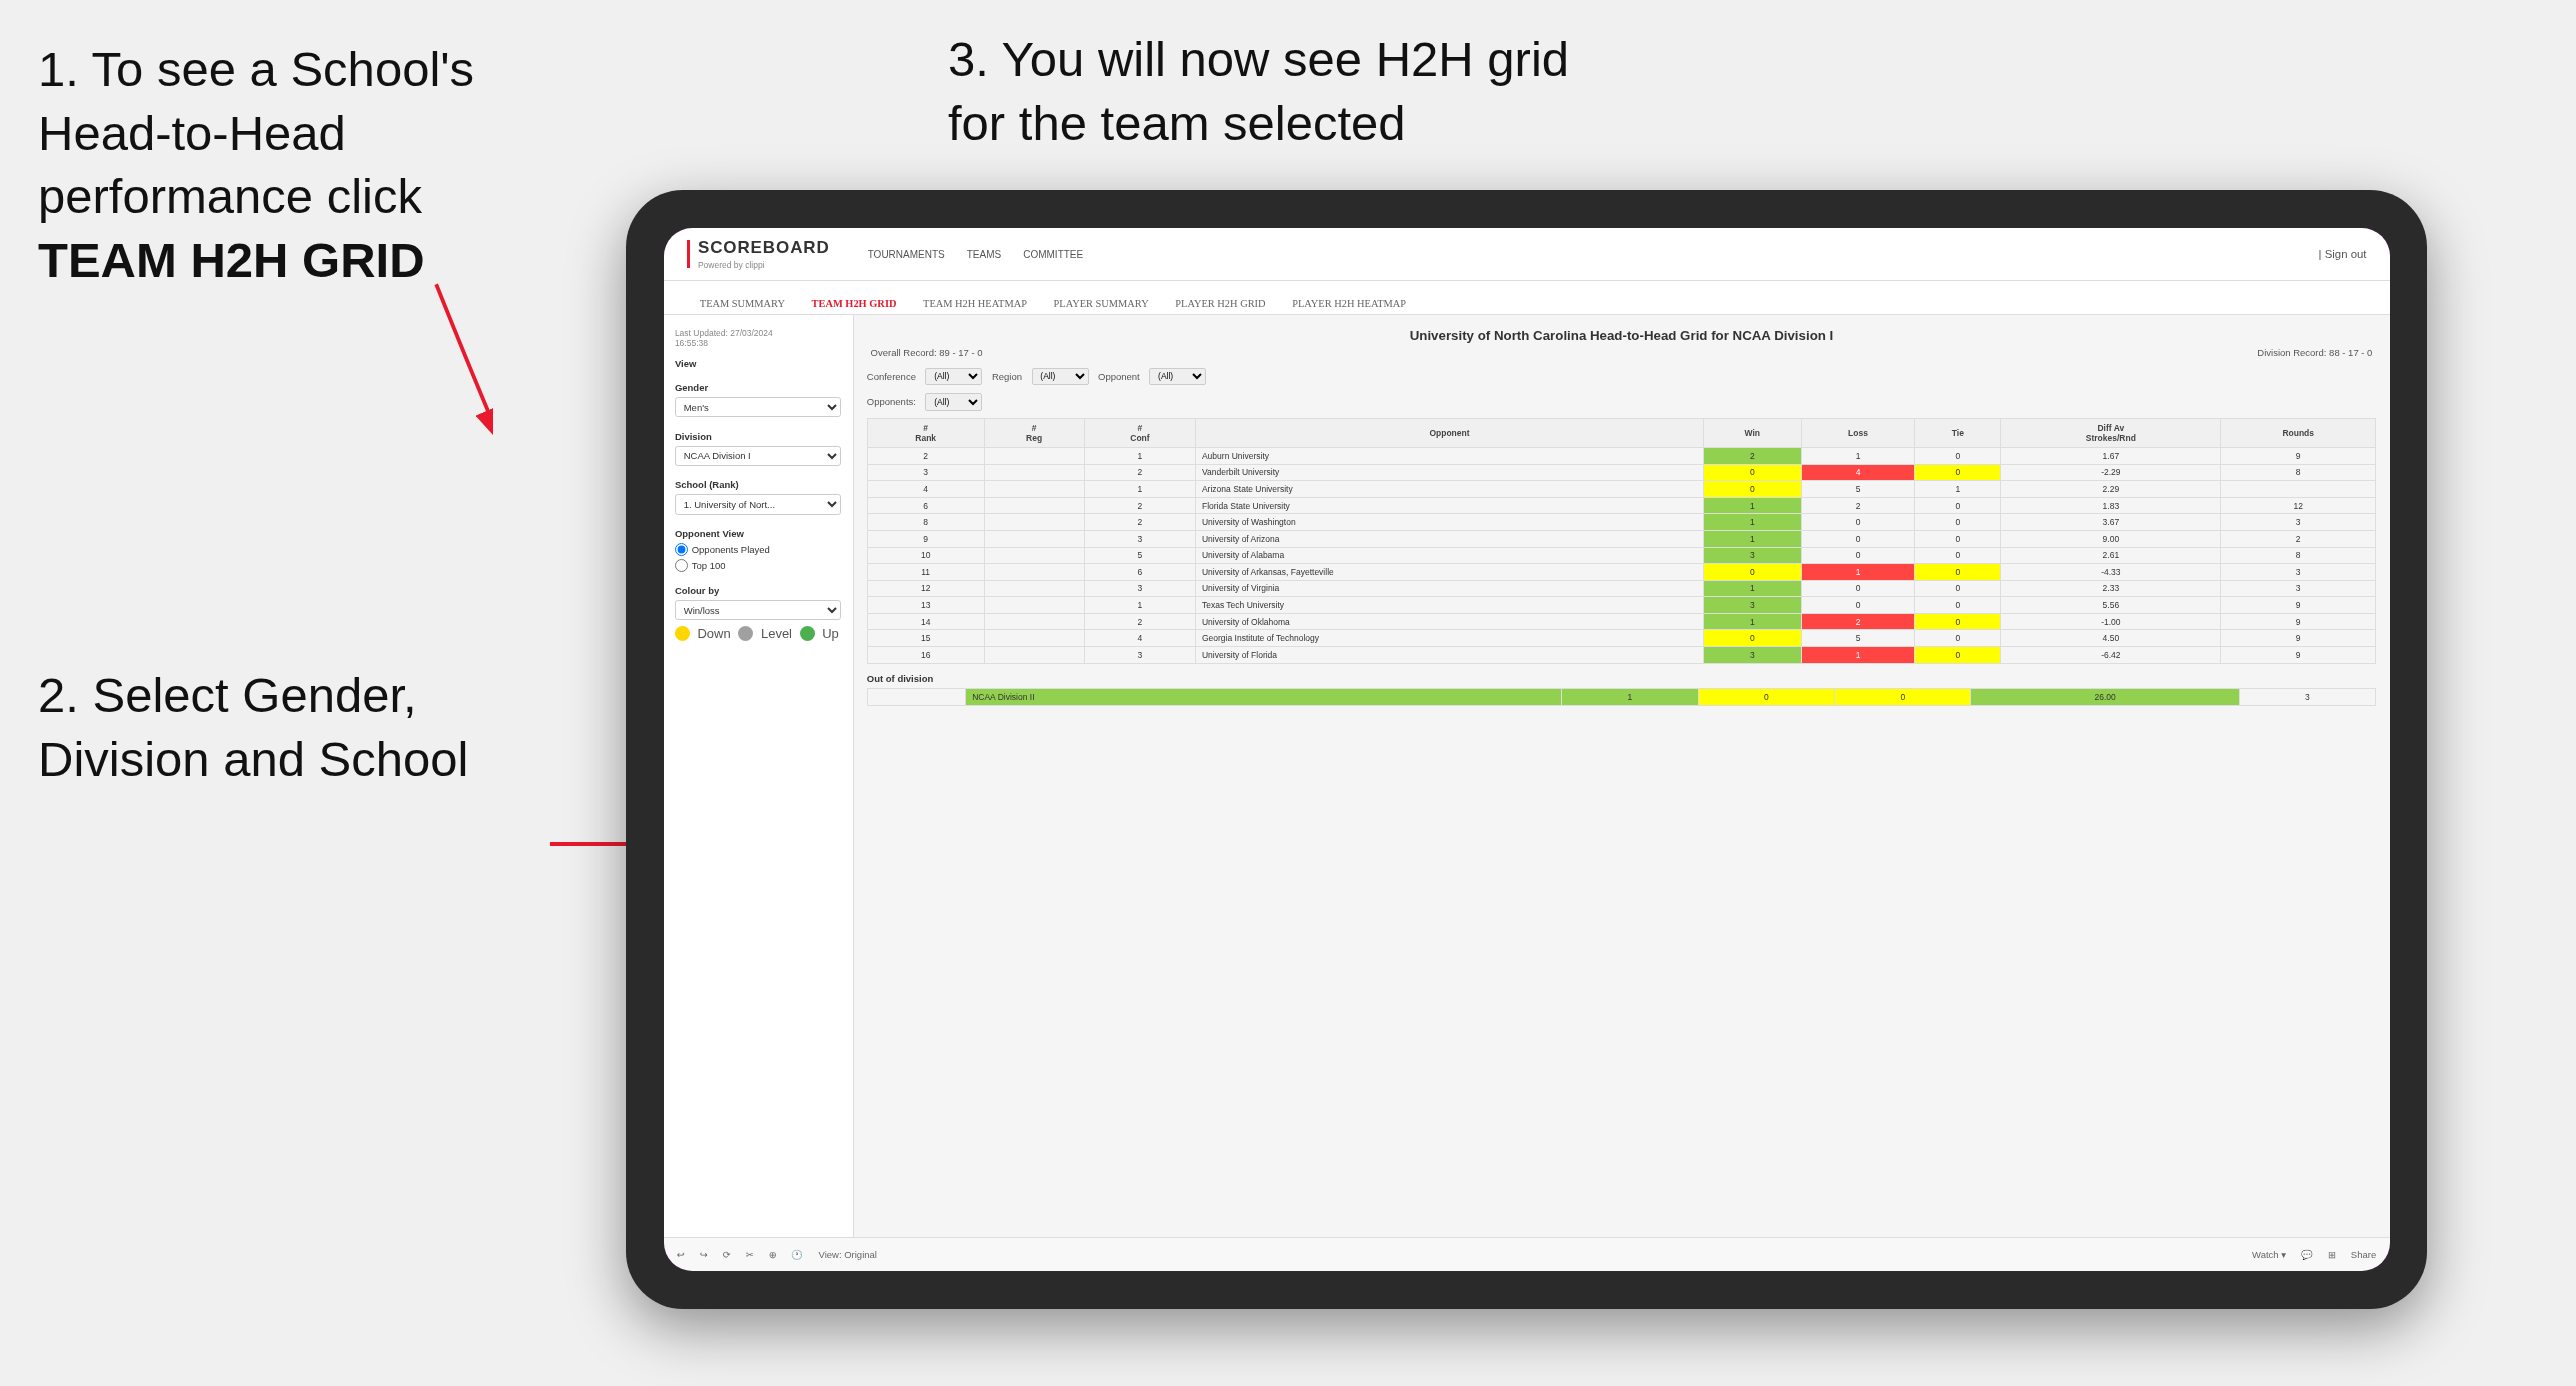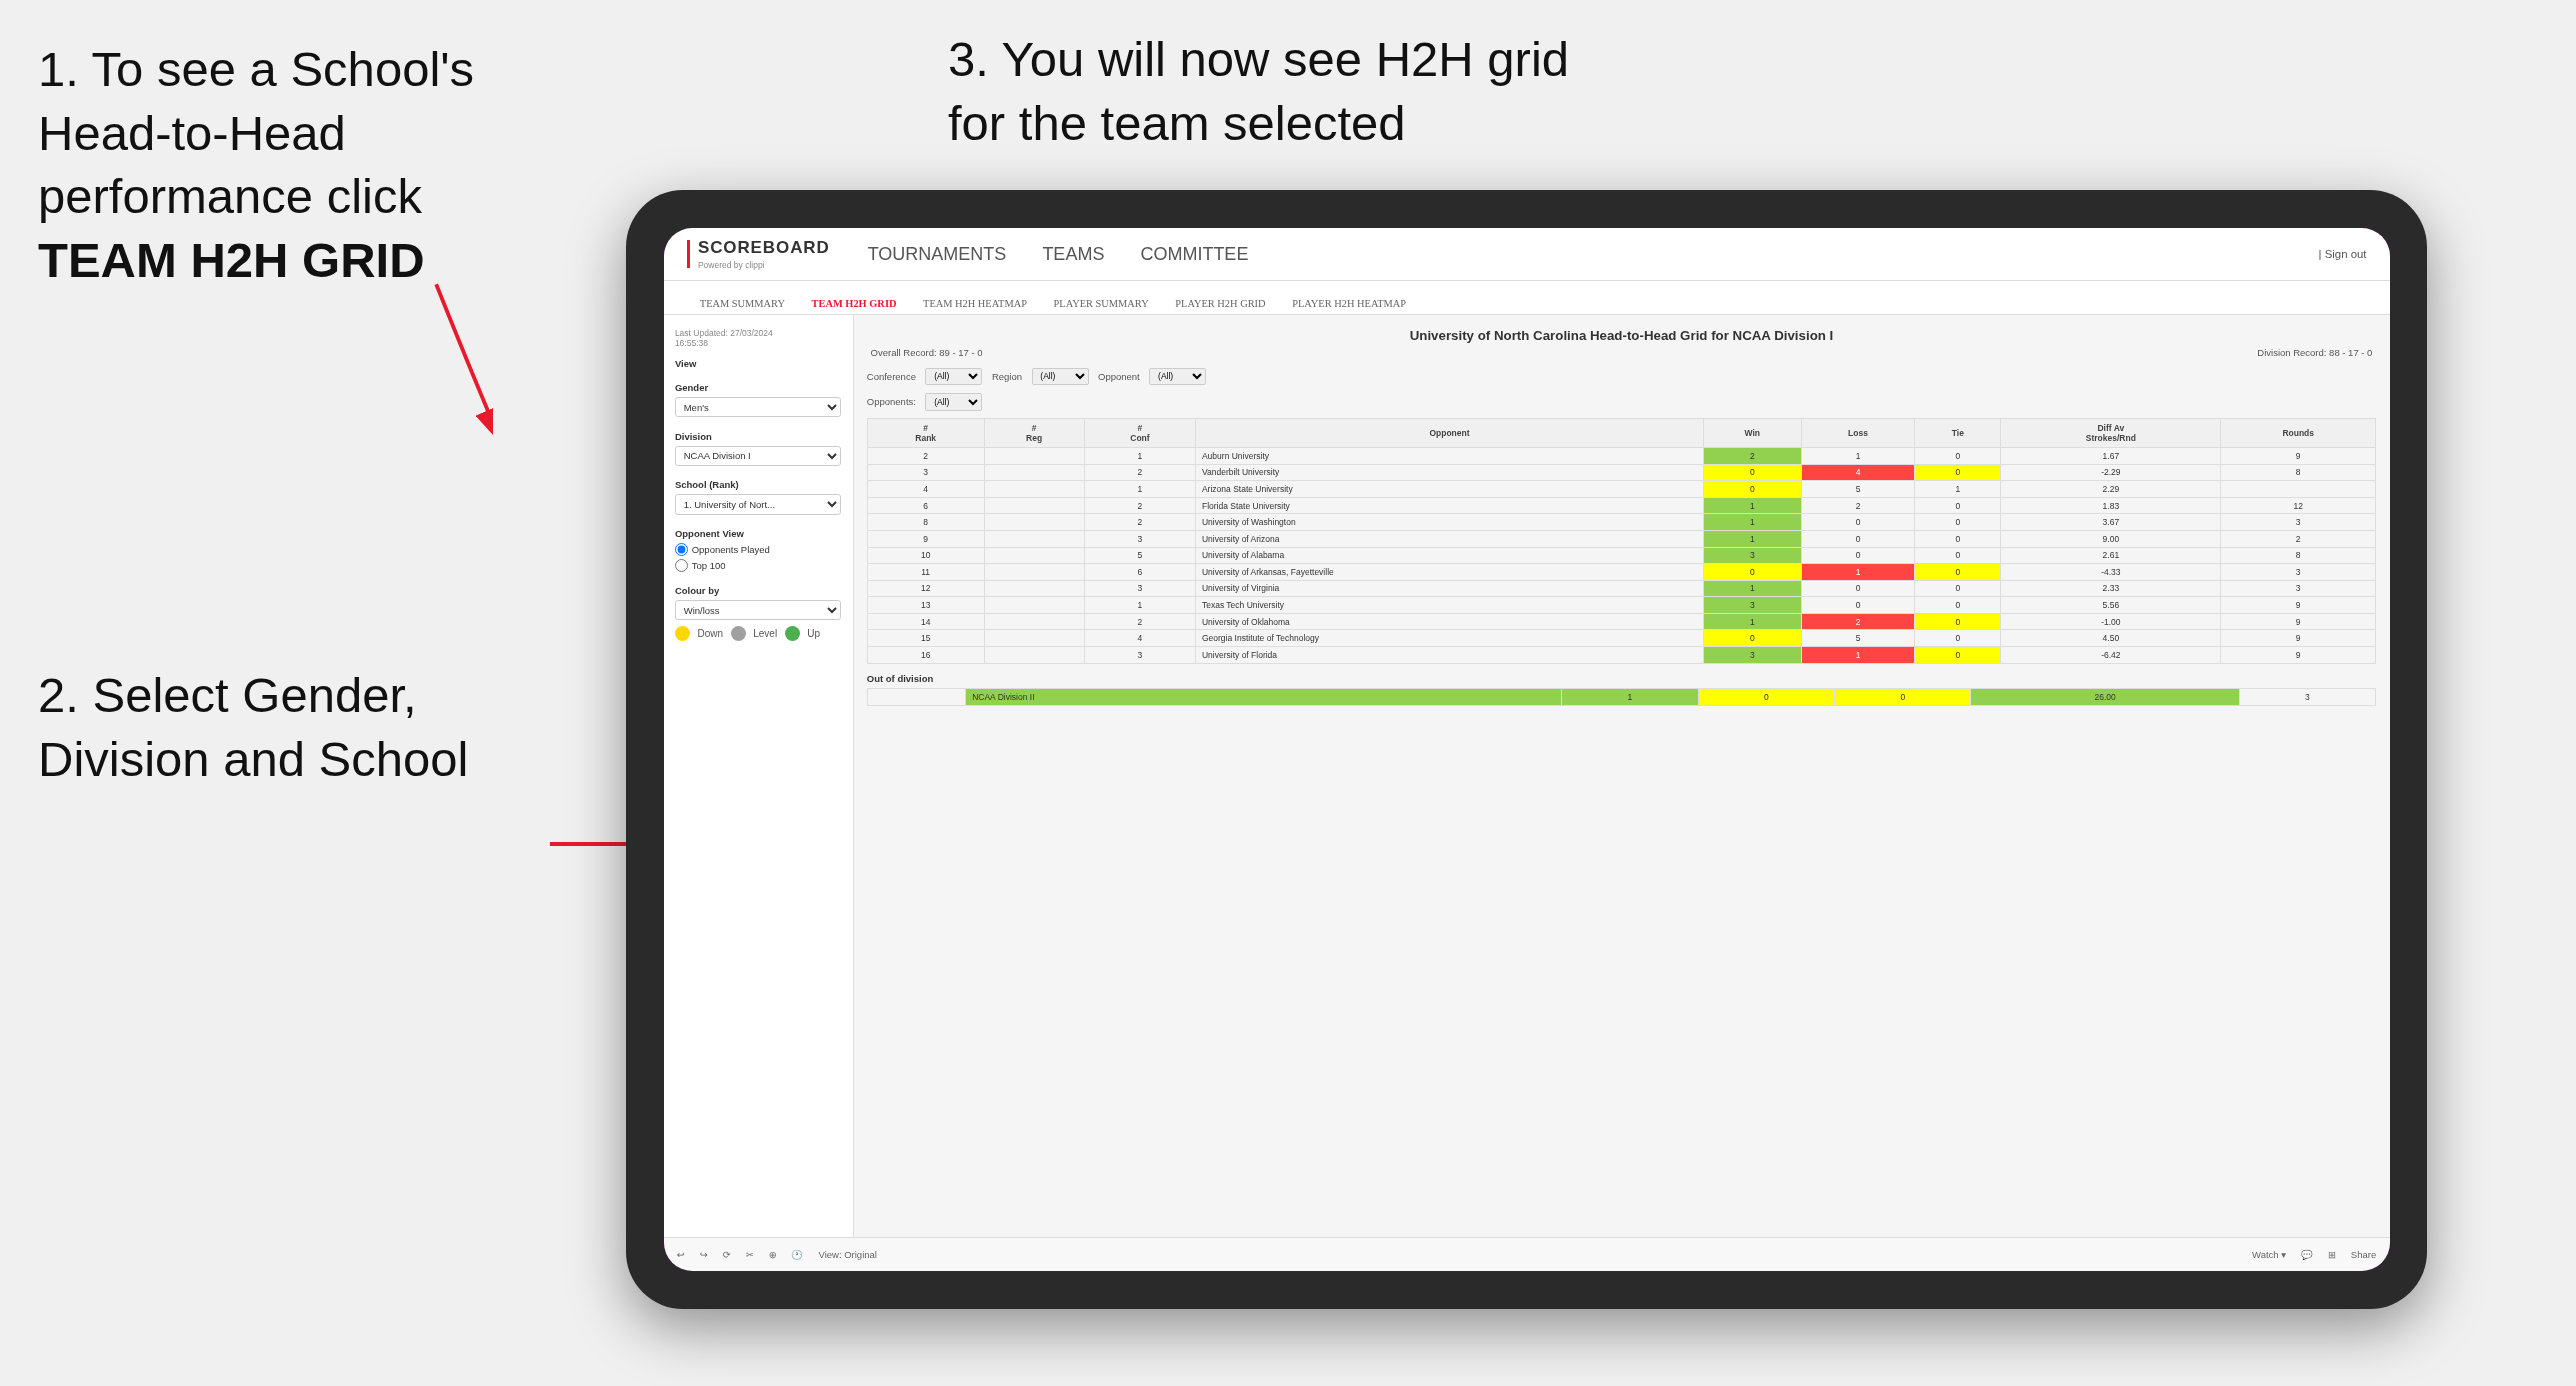--- a/index.html
+++ b/index.html
@@ -97,22 +97,22 @@
       margin-top: 1.9px;
     }
     .logo-bar {
       width: 3.8px;
       height: 28.4px;
       background: #e8192c;
       margin-right: 7.6px;
     }
     .nav-items {
       display: flex;
-      gap: 36px;
-      font-size: 18px;
+      gap: 22px;
+      font-size: 10px;
       color: #555;
     }
     .nav-item {
       cursor: pointer;
       padding: 3.8px 0;
     }
     .nav-sign-out {
       margin-left: auto;
       font-size: 11.4px;
       color: #555;
@@ -199,21 +199,21 @@
       gap: 7.6px;
       margin-top: 5.7px;
       align-items: center;
     }
     .colour-circle {
       width: 15px;
       height: 15px;
       border-radius: 50%;
     }
     .colour-label {
-      font-size: 10px;
+      font-size: 13px;
       color: #555;
     }
 
     
     .grid-area {
       flex: 1;
       overflow: auto;
       padding: 13.3px;
     }
     .grid-title {

